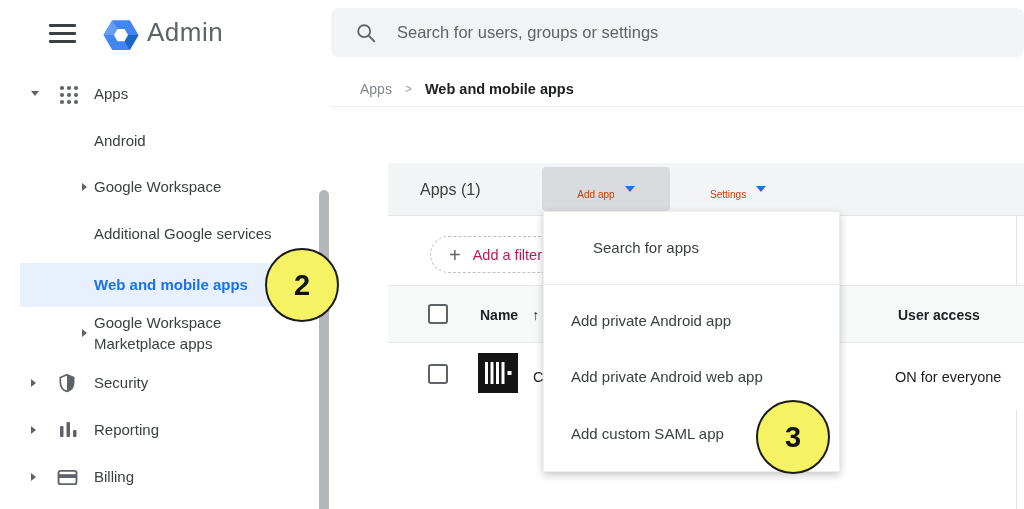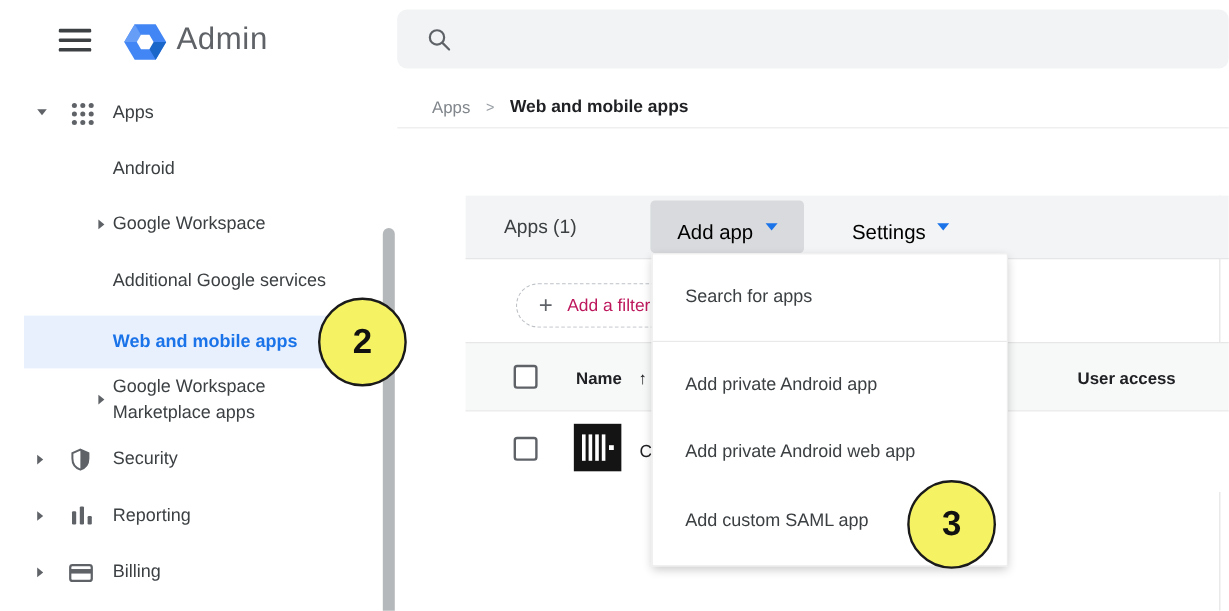--- a/index.html
+++ b/index.html
@@ -31,21 +31,21 @@
   .nav-selected-label { font-weight:bold; color:#1a73e8 !important; }
   .two-line { width:165px; white-space:normal; line-height:21px; }
   .sidebar-scrollbar { left:319px; top:190px; width:10px; height:330px; background:#b5b8ba; border-radius:6px; }
 
   
   .right-edge-line { left:1016px; top:163px; width:1px; height:346px; background:#e4e4e4; }
   .toolbar { left:388px; top:163px; width:636px; height:53px; background:#f3f4f5; border-bottom:1px solid #e5e6e7; }
   .toolbar-title { left:420px; top:163px; height:53px; display:flex; align-items:center; font-size:16px; color:#3c4043; }
   .add-app-btn { left:542px; top:167px; width:128px; height:44px; background:#d8dadd; border-radius:4px; display:flex; align-items:center; justify-content:center; gap:10px; cursor:pointer; }
   .settings-btn { left:700px; top:167px; height:44px; display:flex; align-items:center; gap:10px; cursor:pointer; padding:0 10px; }
-  .btn-label { font-size:17px; color:#000000;margin-top:10px; }
+  .btn-label { font-size:10px; color:#c2410c;margin-top:10px; }
   .caret-down { width:0; height:0; border-left:5px solid transparent; border-right:5px solid transparent; border-top:6px solid #1a73e8; }
 
   .filter-chip { left:430px; top:236px; height:37px; border:1px dashed #bdc1c6; border-radius:19px; display:flex; align-items:center; padding:0 18px; gap:12px; background:#fff; z-index:1; cursor:pointer; }
   .plus-glyph { font-size:20px; color:#5f6368; font-weight:400; line-height:1; }
   .filter-label { font-size:14.5px; color:#be185d; white-space:nowrap; }
 
   .table-header { left:388px; top:285px; width:636px; height:58px; background:#f7f8f8; border-top:1px solid #e7e7e7; border-bottom:1px solid #e7e7e7; }
   .table-row { left:388px; top:343px; width:636px; height:67px; background:#ffffff; }
   .checkbox { width:20px; height:20px; border:2px solid #5f6368; border-radius:3px; background:#fff; cursor:pointer; }
   .hdr-text { font-size:14px; font-weight:bold; color:#202124; white-space:nowrap; }
@@ -77,20 +77,21 @@
 </div>
 <div class="abs logo-text">Admin</div>
 
 <div class="abs search-bar">
   <span class="search-icon">
     <svg width="22" height="22" viewBox="0 0 24 24" fill="none" stroke="#5f6368" stroke-width="2">
       <circle cx="10" cy="10" r="6.5"></circle>
       <line x1="15.2" y1="15.2" x2="21" y2="21" stroke-linecap="round"></line>
     </svg>
   </span>
+  <span class="search-placeholder">Search for users, groups or settings</span>
 </div>
 
 <div class="abs breadcrumb">
   <span class="crumb-parent">Apps</span>
   <span class="crumb-sep">&gt;</span>
   <span class="crumb-current">Web and mobile apps</span>
 </div>
 <div class="abs top-divider"></div>
 
 <div class="abs" style="left:31px; top:91px;">
@@ -201,24 +202,25 @@
     <svg width="40" height="40" viewBox="0 0 40 40">
       <rect x="0" y="0" width="40" height="40" fill="#141414"></rect>
       <rect x="7" y="9" width="3" height="22" fill="#ffffff"></rect>
       <rect x="12.5" y="9" width="3" height="22" fill="#ffffff"></rect>
       <rect x="18" y="9" width="3" height="22" fill="#ffffff"></rect>
       <rect x="23.5" y="9" width="3" height="22" fill="#ffffff"></rect>
       <rect x="29.5" y="18" width="4" height="4" fill="#ffffff"></rect>
     </svg>
   </div>
   <div class="abs cell-text" style="left:145px; top:0; height:67px; display:flex; align-items:center;">C</div>
+  <div class="abs cell-text" style="left:507px; top:0; height:67px; display:flex; align-items:center;">ON for everyone</div>
 </div>
 
 <div class="abs menu">
-  <div class="menu-item" style="top:27px;">Search for apps</div>
+  <div class="menu-item" style="top:27px;margin-left:22px;">Search for apps</div>
   <div class="menu-divider"></div>
   <div class="menu-item" style="top:100px;">Add private Android app</div>
   <div class="menu-item" style="top:213px;">Add custom SAML app</div>
   <div class="menu-item" style="top:156px;">Add private Android web app</div>
 </div>
 
 <div class="abs step-circle" style="left:265px; top:248px;">2</div>
 <div class="abs step-circle" style="left:756px; top:400px;">3</div>
 
 </body></html>

